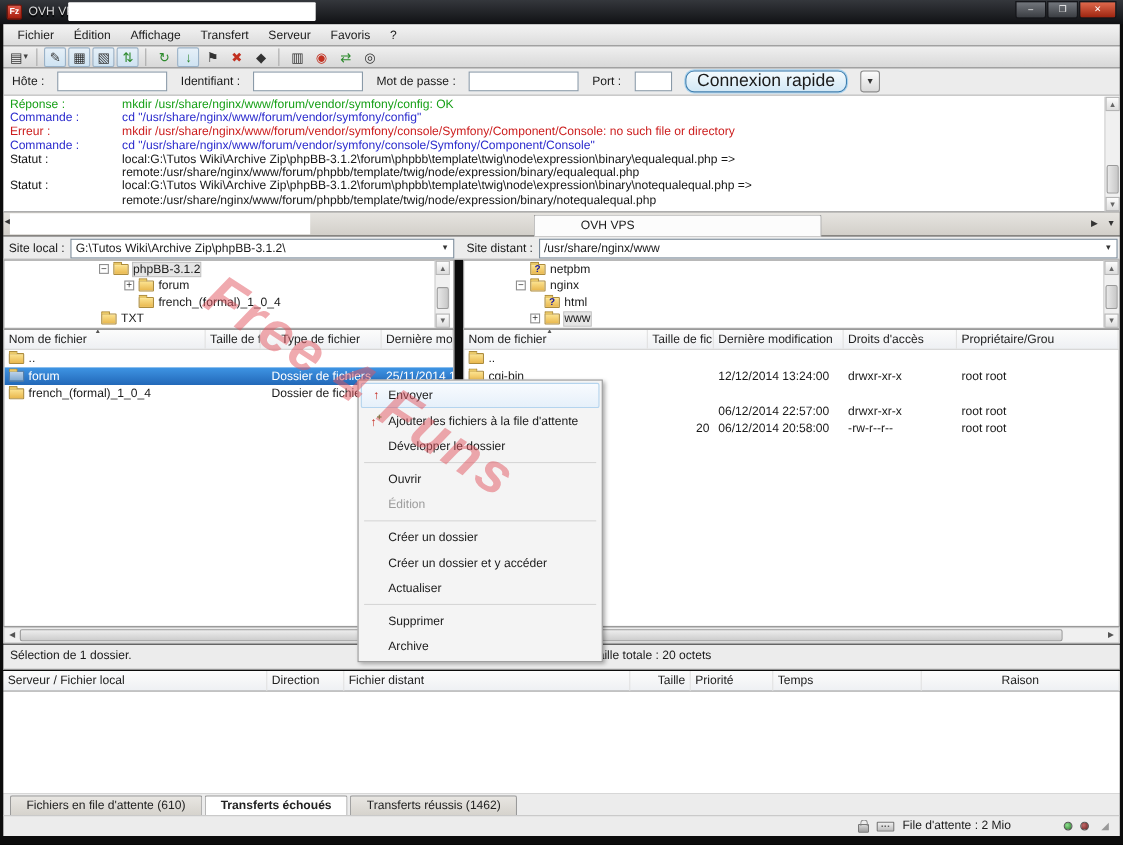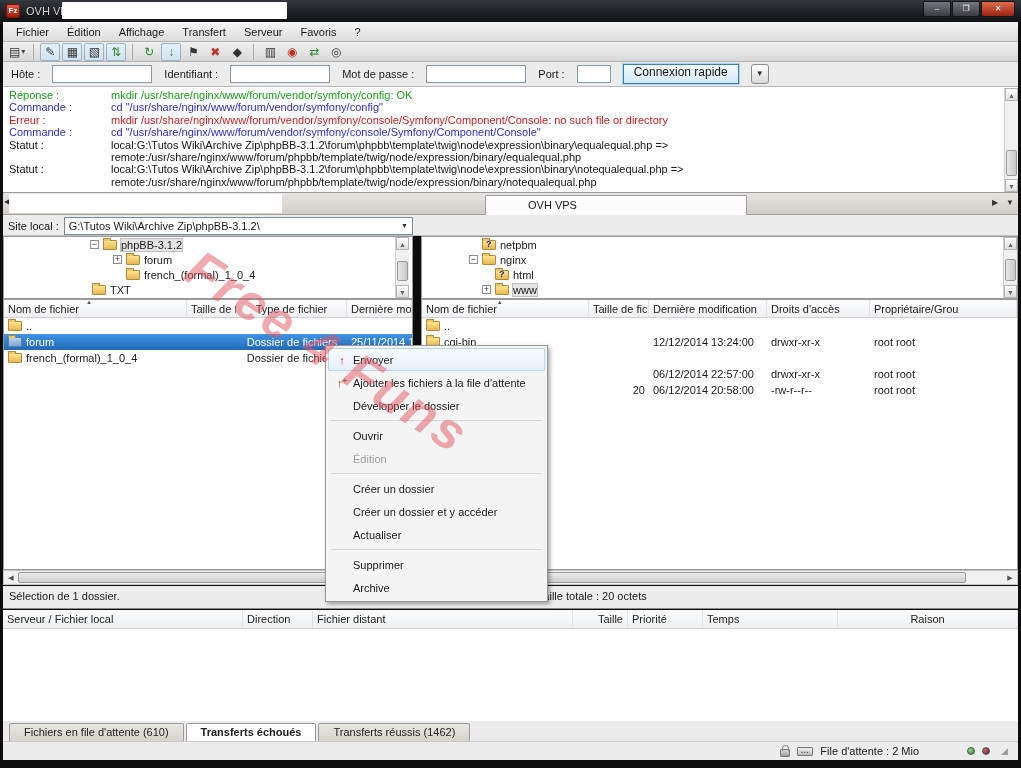--- a/index.html
+++ b/index.html
@@ -29,21 +29,21 @@
   .tb-green{color:#2d8a2d;}
   .tb-red{color:#c23020;}
   .tb-dark{color:#333;}
   .tb-arrow{font-size:8px;color:#444;margin-left:1px;}
 
   
   #quickconnect{top:62px;height:25px;background:#ececec;border-bottom:1px solid #b8b8b8;display:flex;align-items:center;padding-left:8px;gap:12px;}
   .qc-label{color:#1a1a1a;}
   .qc-input{height:18px;border:1px solid #8a9aa8;background:#fff;width:100px;font-family:"Liberation Sans",sans-serif;font-size:11px;padding:0 3px;}
   .qc-input.small{width:34px;}
-  .qc-btn{height:20px;padding:0 10px;background:linear-gradient(#f4fafd,#d2e8f6);border:1px solid #3c7fb1;border-radius:0;font-size:12px;box-shadow:0 0 0 1px #a8d2ee;}
+  .qc-btn{height:20px;padding:0 10px;background:linear-gradient(#f4fafd,#d2e8f6);border:1px solid #3c7fb1;border-radius:8px;font-size:16px;box-shadow:0 0 0 1px #a8d2ee;}
   .qc-drop{height:20px;width:18px;background:linear-gradient(#fdfdfd,#d9d9d9);border:1px solid #8a8a8a;border-radius:3px;font-size:8px;line-height:18px;text-align:center;color:#333;}
 
   
   #msglog{top:87px;height:106px;background:#fff;border-bottom:1px solid #9a9a9a;overflow:hidden;padding-top:2px;}
   .log-line{display:flex;line-height:12.4px;}
   .ll-label{flex:none;width:108px;padding-left:6px;}
   .ll-text{flex:1;padding-right:18px;}
   .log-line.response{color:#18a018;}
   .log-line.command{color:#2b2bcd;}
   .log-line.error{color:#cc1d1d;}
@@ -261,20 +261,27 @@
   </div>
 
   <div id="pathrow" class="band">
     <span class="path-group" id="path-local">
       <span>Site local :</span>
       <span class="combo">
         <span class="combo-text">G:\Tutos Wiki\Archive Zip\phpBB-3.1.2\</span>
         <span class="combo-arrow">▼</span>
       </span>
     </span>
+    <span class="path-group" id="path-remote">
+      <span>Site distant :</span>
+      <span class="combo">
+        <span class="combo-text">/usr/share/nginx/www</span>
+        <span class="combo-arrow">▼</span>
+      </span>
+    </span>
   </div>
 
   <div class="tree-pane" id="tree-local">
 
   <div class="tree-row selected" style="padding-left: 86px;">
         <span class="exp">−</span>
         <span class="folder"></span>
         <span class="t-label">phpBB-3.1.2</span>
       </div>
       <div class="tree-row" style="padding-left: 109px;">

